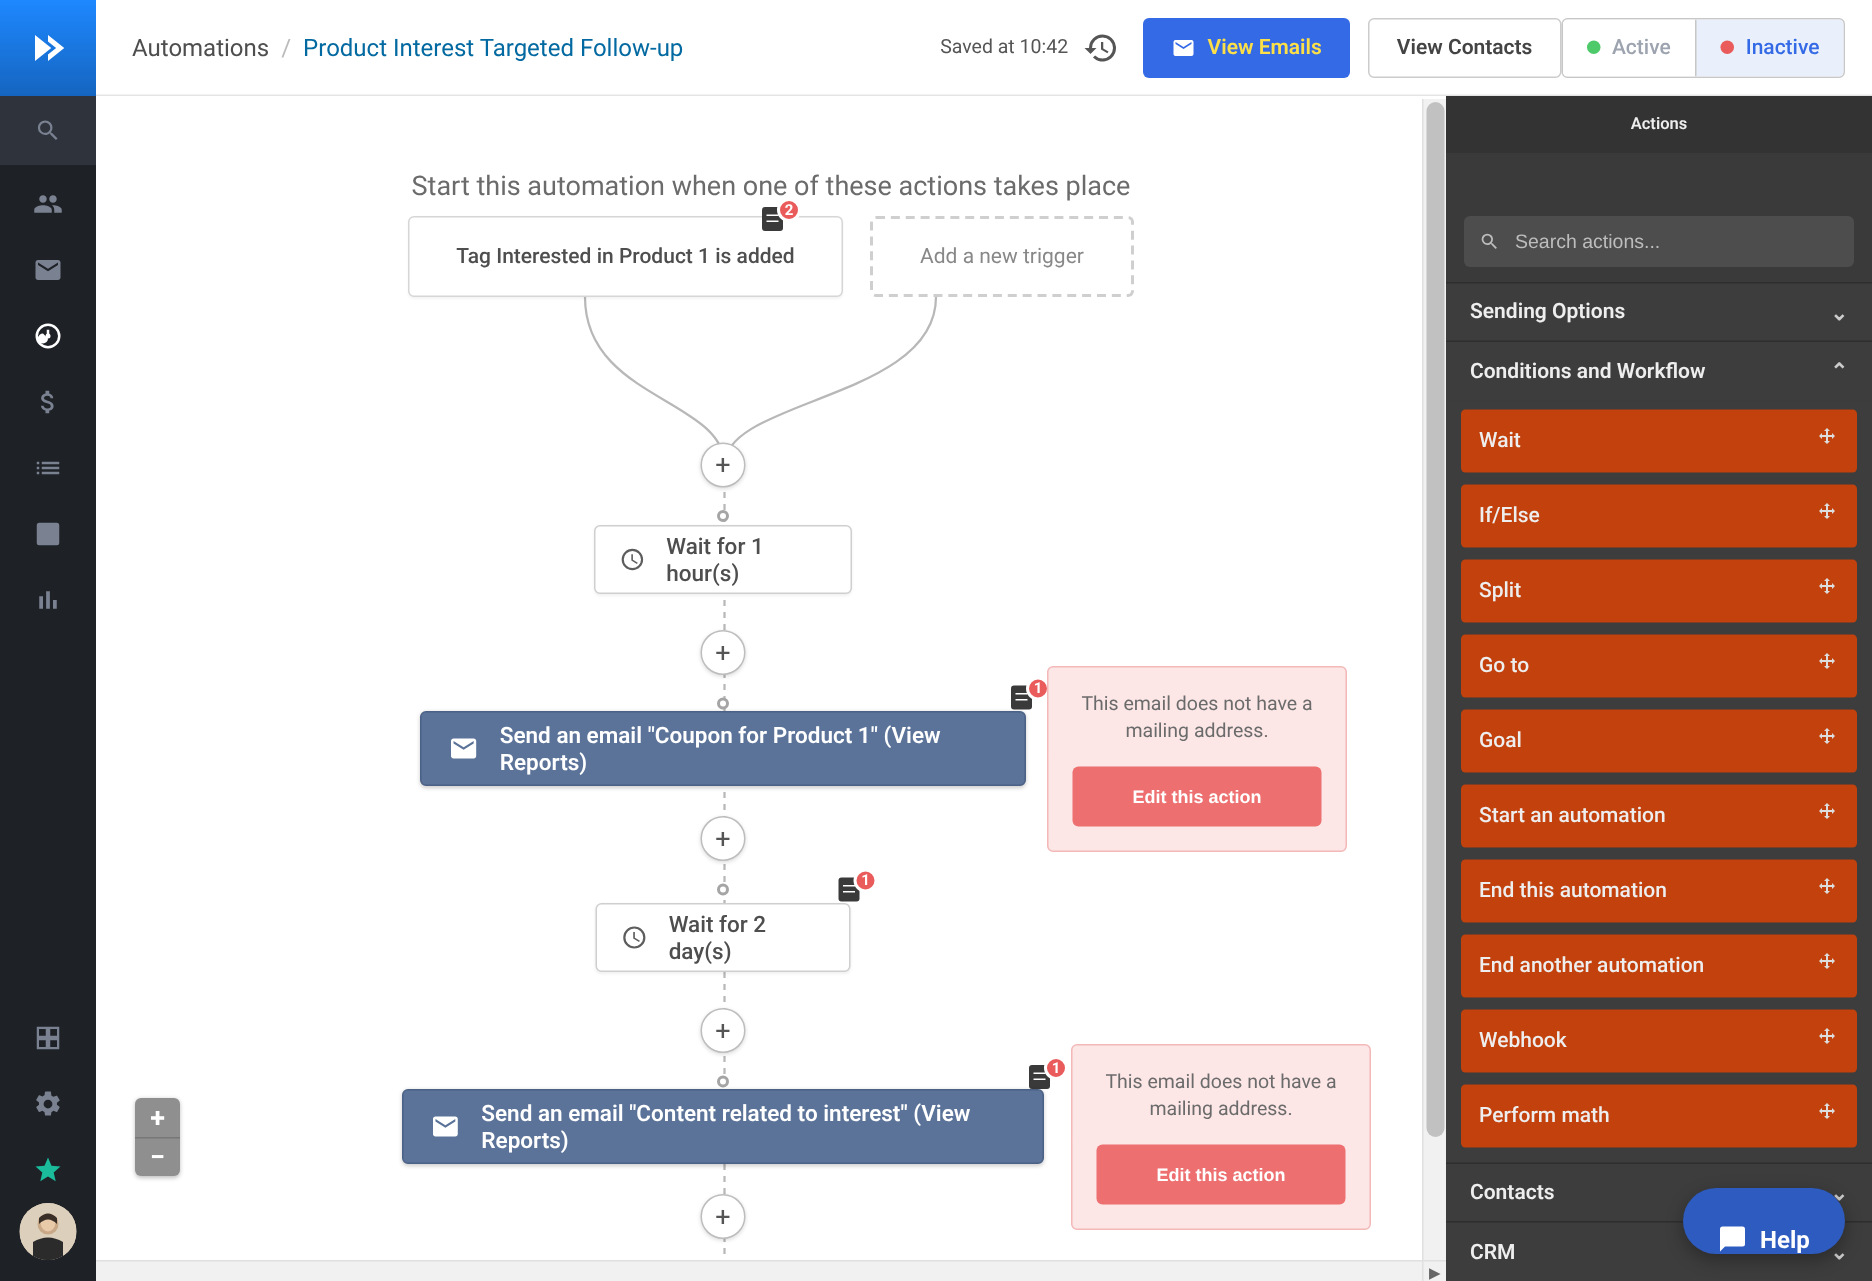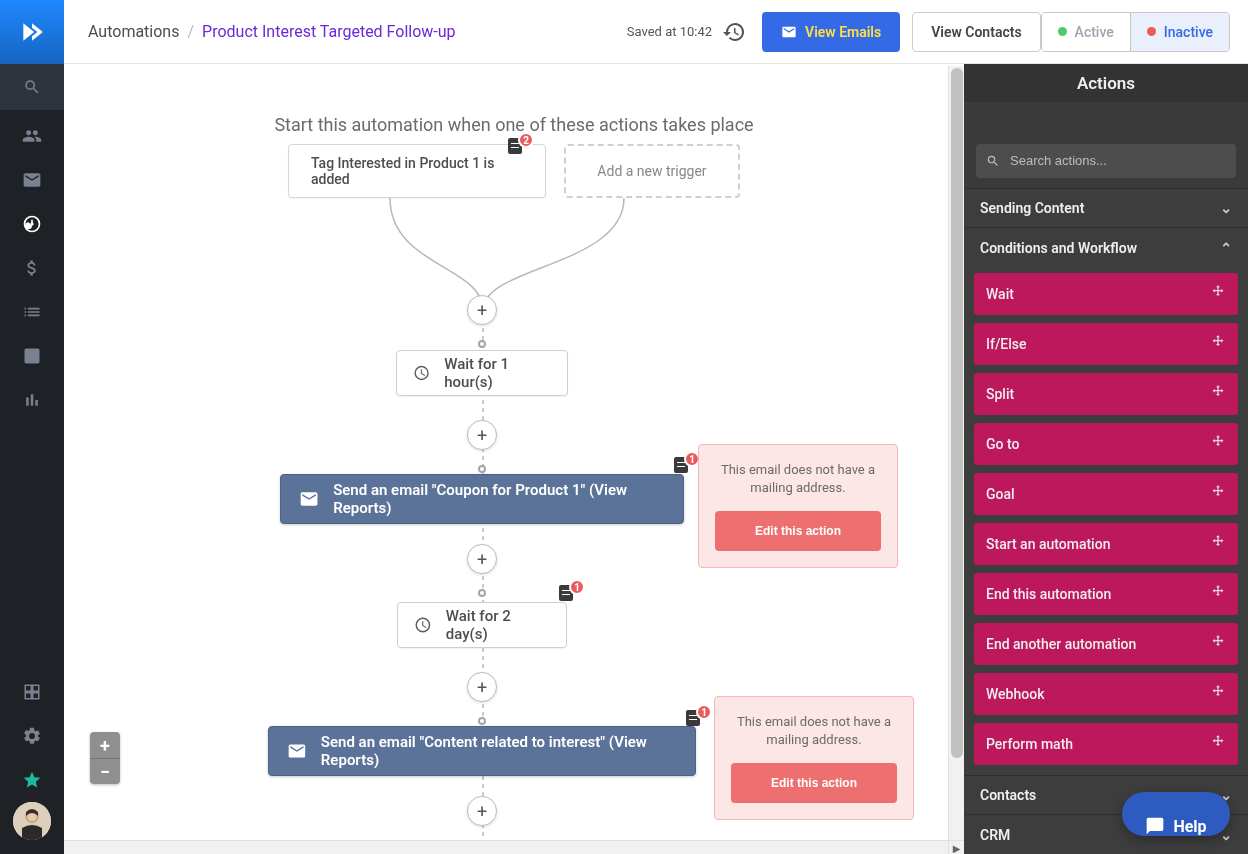--- a/index.html
+++ b/index.html
@@ -86,21 +86,21 @@
     background: #fff;
     z-index: 9;
   }
   .breadcrumb {
     font-size: 16px;
     color: var(--gray-text);
     display: flex; align-items: center;
     gap: 8px;
   }
   .breadcrumb .sep { color: #bbb; }
-  .breadcrumb .current { color: #6d28d9; }
+  .breadcrumb .current { color: #0369a1; }
   .header-spacer { flex: 1; }
   .saved-at {
     font-size: 13px;
     color: #555;
     margin-right: 10px;
   }
   .history-icon {
     width: 24px; height: 24px;
     margin-right: 16px;
     color: #555;
@@ -350,21 +350,21 @@
     width: 284px; height: 790px;
     background: var(--panel-dark);
     color: #eee;
     display: flex; flex-direction: column;
     overflow: hidden;
   }
   .actions-title {
     height: 44px;
     background: #333333;
     display: flex; align-items: center; justify-content: center;
-    font-weight: 600; font-size: 17px;
+    font-weight: 600; font-size: 11px;
   }
   .actions-search {
     padding: 10px 12px;
     background: #3a3a3a;
   }
   .actions-search .field {
     background: #4d4d4d;
     border-radius: 4px;
     height: 34px;
     display: flex; align-items: center;
@@ -387,21 +387,21 @@
     cursor: pointer;
     background: #3d3d3d;
   }
   .section-header .chev { color: #ccc; }
   .section-body {
     padding: 6px 10px 10px 10px;
     display: flex; flex-direction: column; gap: 8px;
     background: #3d3d3d;
   }
   .action-item {
-    background: #be185d;
+    background: #c2410c;
     border-radius: 3px;
     height: 42px;
     padding: 0 12px;
     display: flex; align-items: center; justify-content: space-between;
     font-size: 14px; font-weight: 500;
     cursor: grab;
   }
   .action-item .grip { color: #ddd; }
 
   
@@ -537,21 +537,21 @@
 
     <svg class="connector-svg" viewBox="0 0 900 790">
       <path d="M326 132 C326 200, 419 200, 419 244" stroke="#b8b8b8" stroke-width="1.5" fill="none"></path>
       <path d="M560 132 C560 200, 419 200, 419 244" stroke="#b8b8b8" stroke-width="1.5" fill="none"></path>
       <line x1="419" y1="254" x2="419" y2="770" stroke="#b8b8b8" stroke-width="1.5" stroke-dasharray="4 4"></line>
     </svg>
 
     <div class="flow-title">Start this automation when one of these actions takes place</div>
 
     <div class="trigger-row">
-      <div class="trigger-card" style="width:258px;">
+      <div class="trigger-card" style="width:290px;">
         <span>Tag Interested in Product 1 is added</span>
       </div>
       <div class="trigger-card dashed">
         <span>Add a new trigger</span>
       </div>
     </div>
 
     <div class="note-badge" style="position:absolute; left:444px; top:70px;">
       <div class="sheet"></div>
       <div class="count">2</div>
@@ -639,21 +639,21 @@
   <div class="actions-title">Actions</div>
   <div class="actions-search">
     <div class="field">
       <svg width="14" height="14" viewBox="0 0 24 24" fill="#bdbdbd">
           <path d="M15.5 14h-.79l-.28-.27A6.471 6.471 0 0016 9.5 6.5 6.5 0 109.5 16c1.61 0 3.09-.59 4.23-1.57l.27.28v.79l5 4.99L20.49 19l-4.99-5zm-6 0C7.01 14 5 11.99 5 9.5S7.01 5 9.5 5 14 7.01 14 9.5 11.99 14 9.5 14z"></path>
         </svg>
       <input type="text" placeholder="Search actions..." style="">
     </div>
   </div>
   <div class="section-header">
-    <span>Sending Content</span>
+    <span>Sending Options</span>
     <span class="chev">⌄</span>
   </div>
   <div class="section-header">
     <span>Conditions and Workflow</span>
     <span class="chev">⌃</span>
   </div>
   <div class="section-body" id="conditions-body">
       <div class="action-item">
         <span>Wait</span>
         <span class="grip"><svg width="16" height="16" viewBox="0 0 24 24" fill="currentColor">

